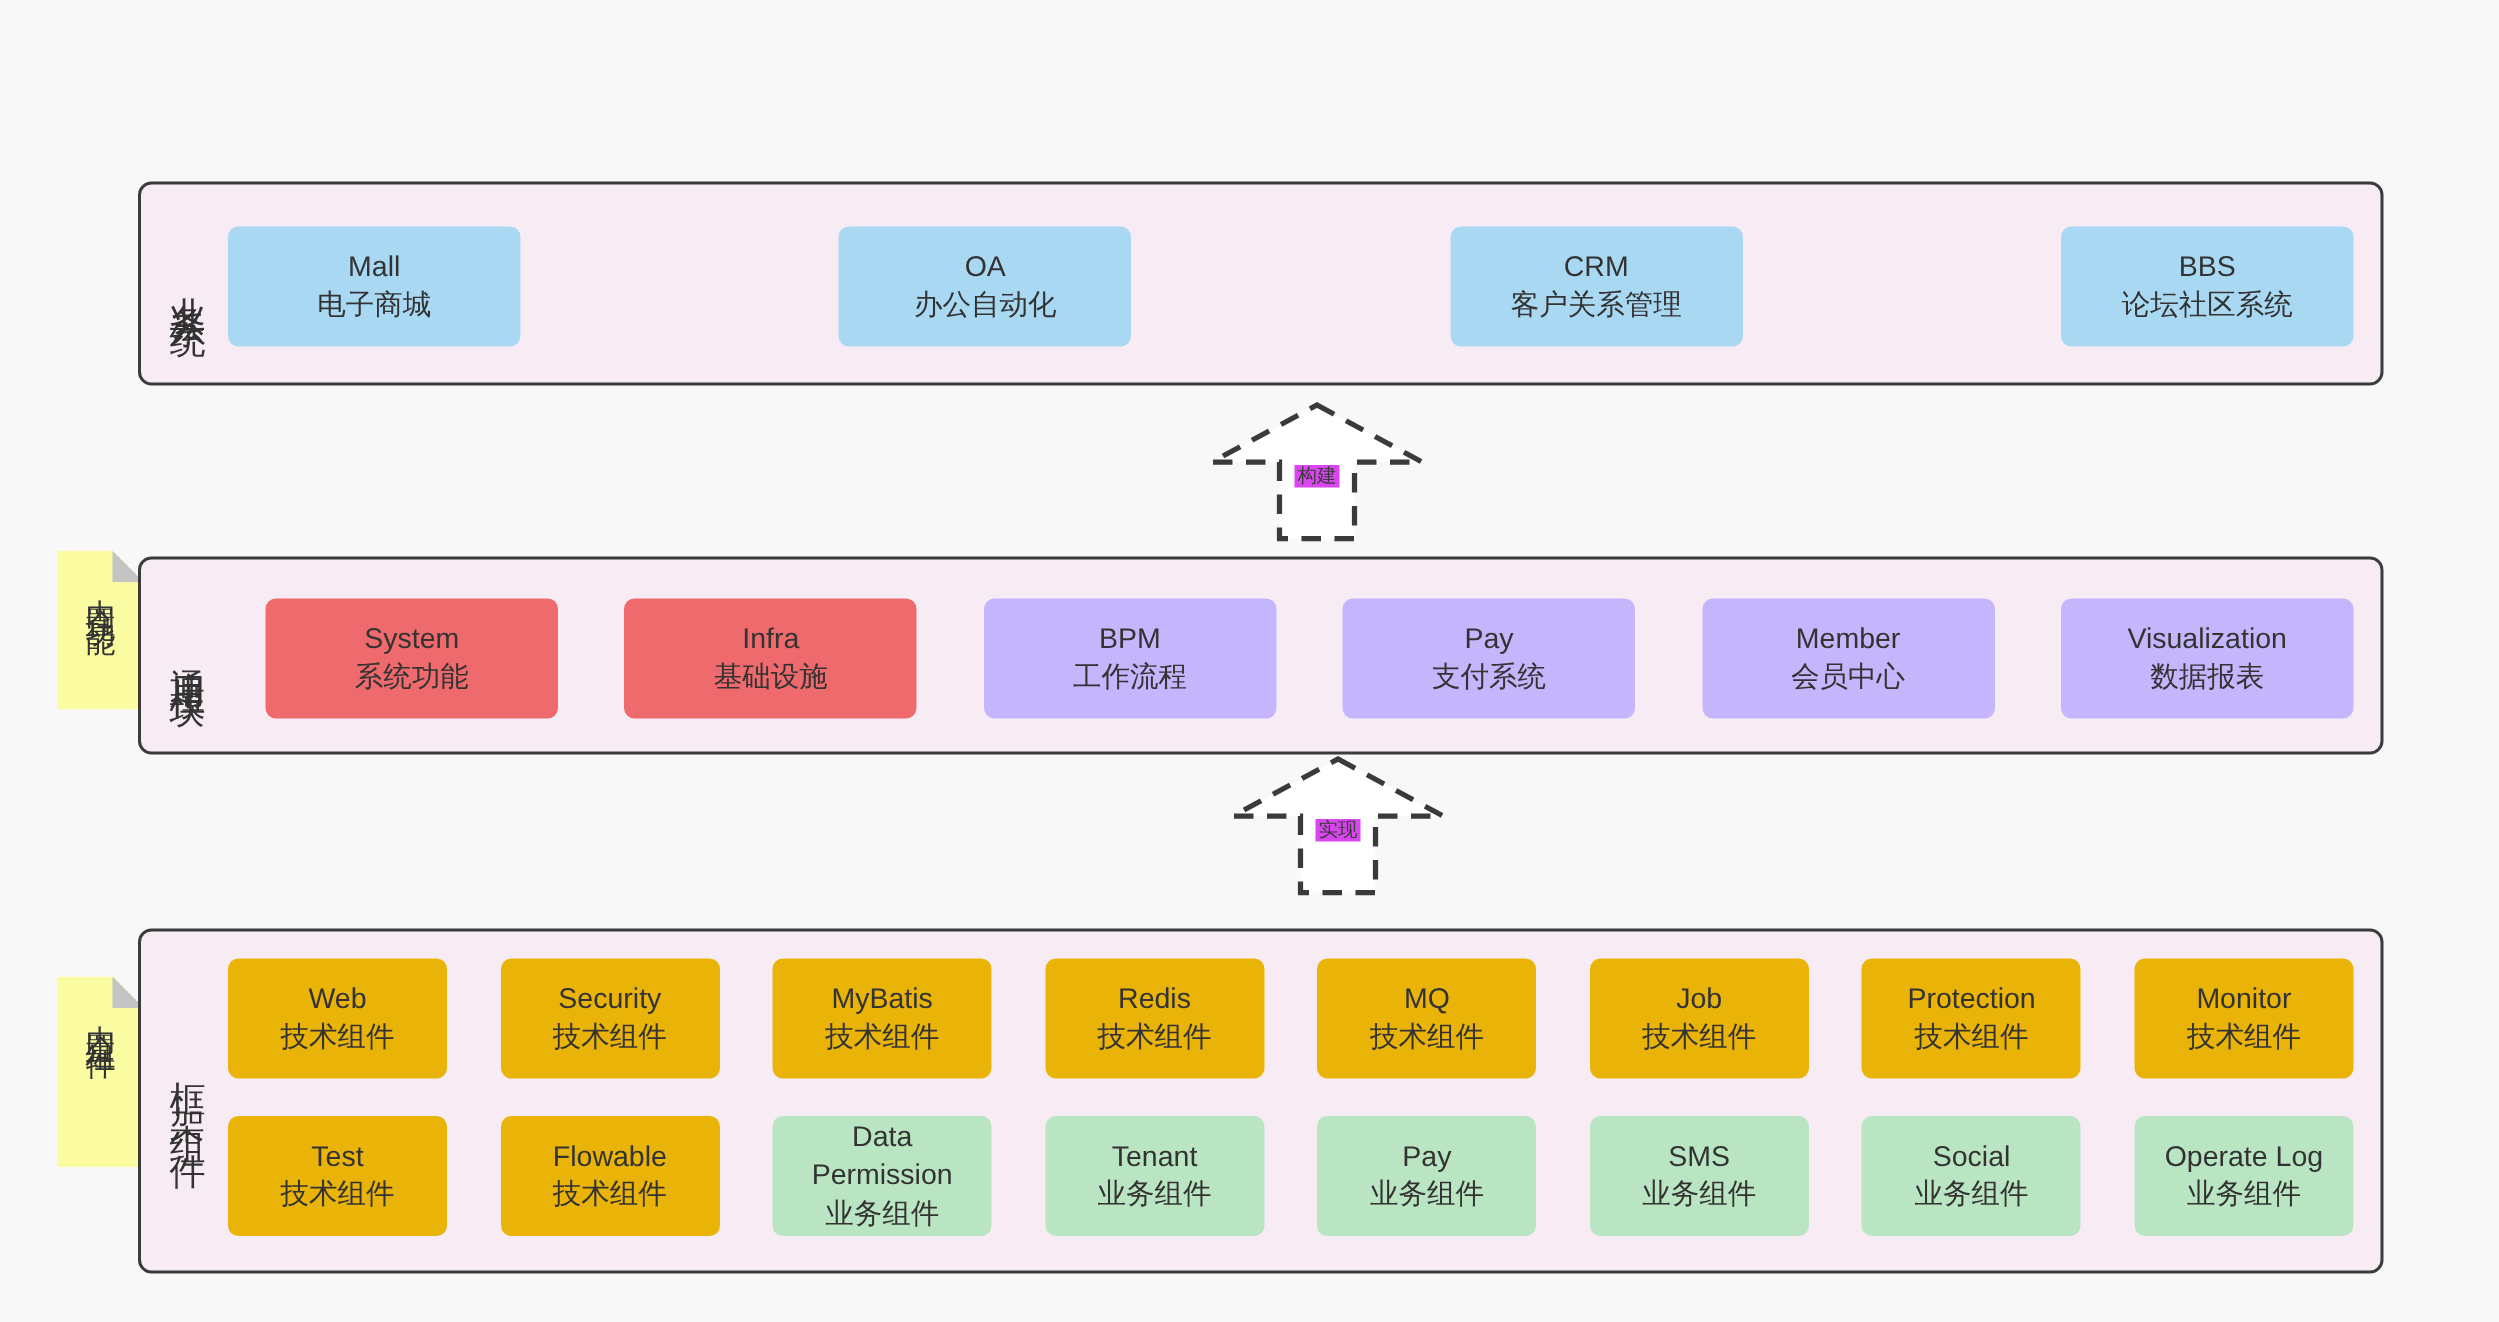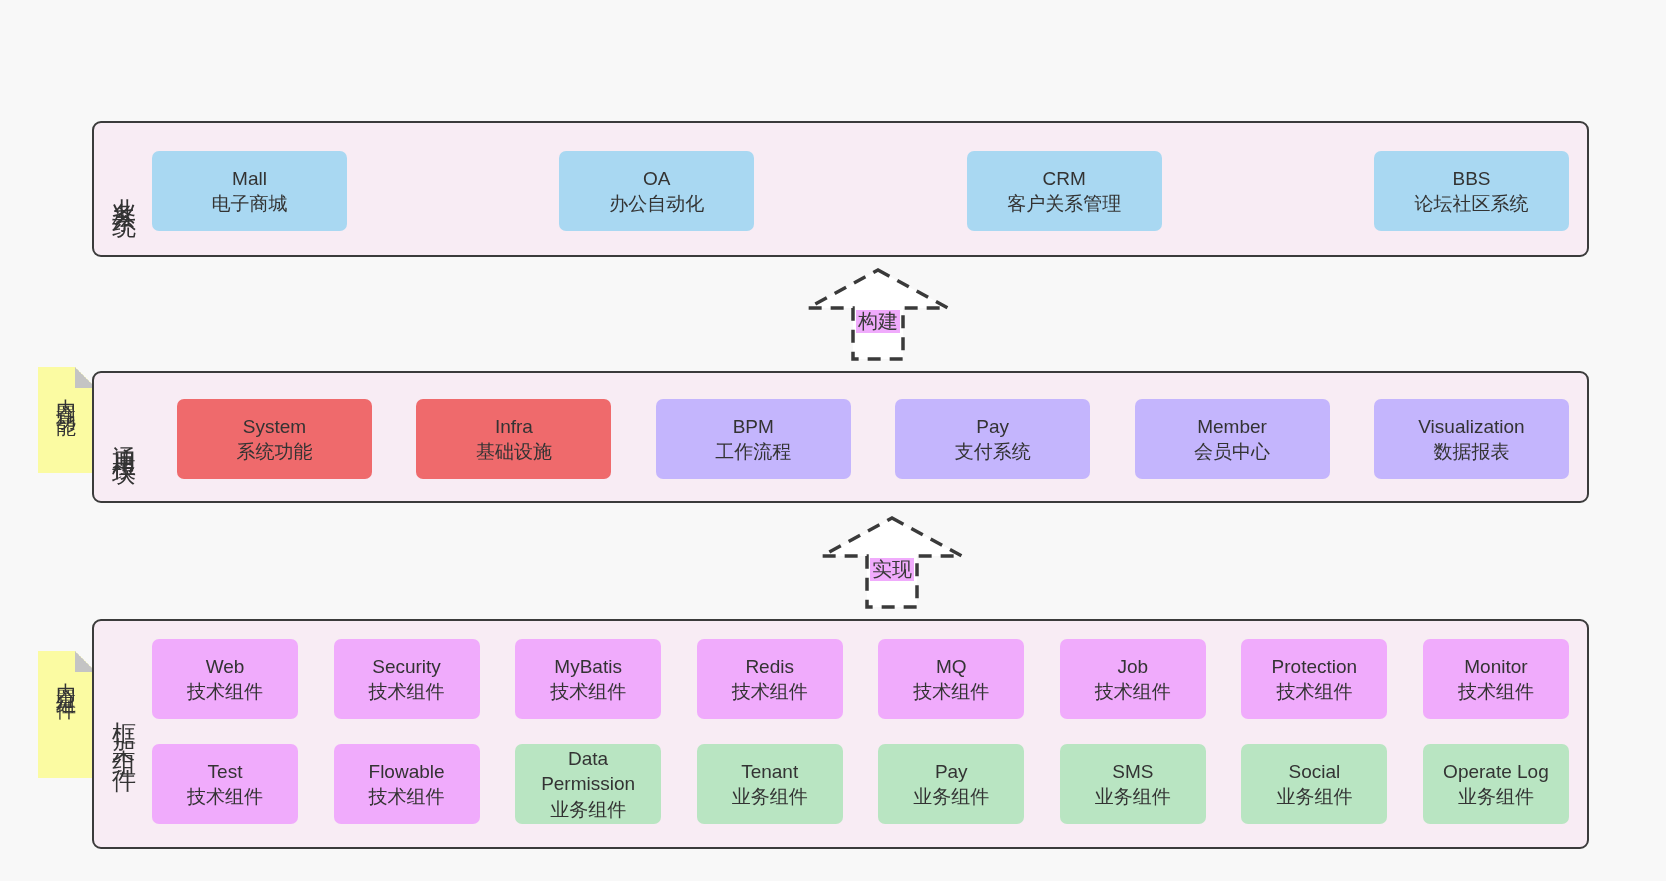--- a/index.html
+++ b/index.html
@@ -65,40 +65,40 @@
     font-size: 19px;
     line-height: 1.32;
     color: #333;
     padding: 2px 6px;
   }
   .band-3 .box { width: 146px; }
 
   .blue       { background: #a9d8f2; text-align: right; }
   .red        { background: #ef6a6c; }
   .pink       { background: #c4b5fd; }
-  .green      { background: #f0abfc; }
+  .green      { background: #eab308; }
   .light_green{ background: #b9e5c2; }
 
   
   .arrow {
     position: absolute;
     width: 150px;
     height: 96px;
     z-index: 1;
   }
   .arrow-build     { left: 803px; top: 267px; }
-  .arrow-implement { left: 817px; top: 515px; }
+  .arrow-implement { left: 817px; top: 503px; }
   .arrow svg { display: block; width: 150px; height: 96px; }
   .arrow-label {
     position: absolute;
     left: 50%;
     top: 43px;
     transform: translateX(-50%);
-    background: #f0abfc;
-    font-size: 20px;
+    background: #d946ef;
+    font-size: 13px;
     line-height: 1.15;
     padding: 0 2px;
     white-space: nowrap;
     color: #3a3a3a;
   }
 
   
   .note {
     position: absolute;
     width: 58px;

